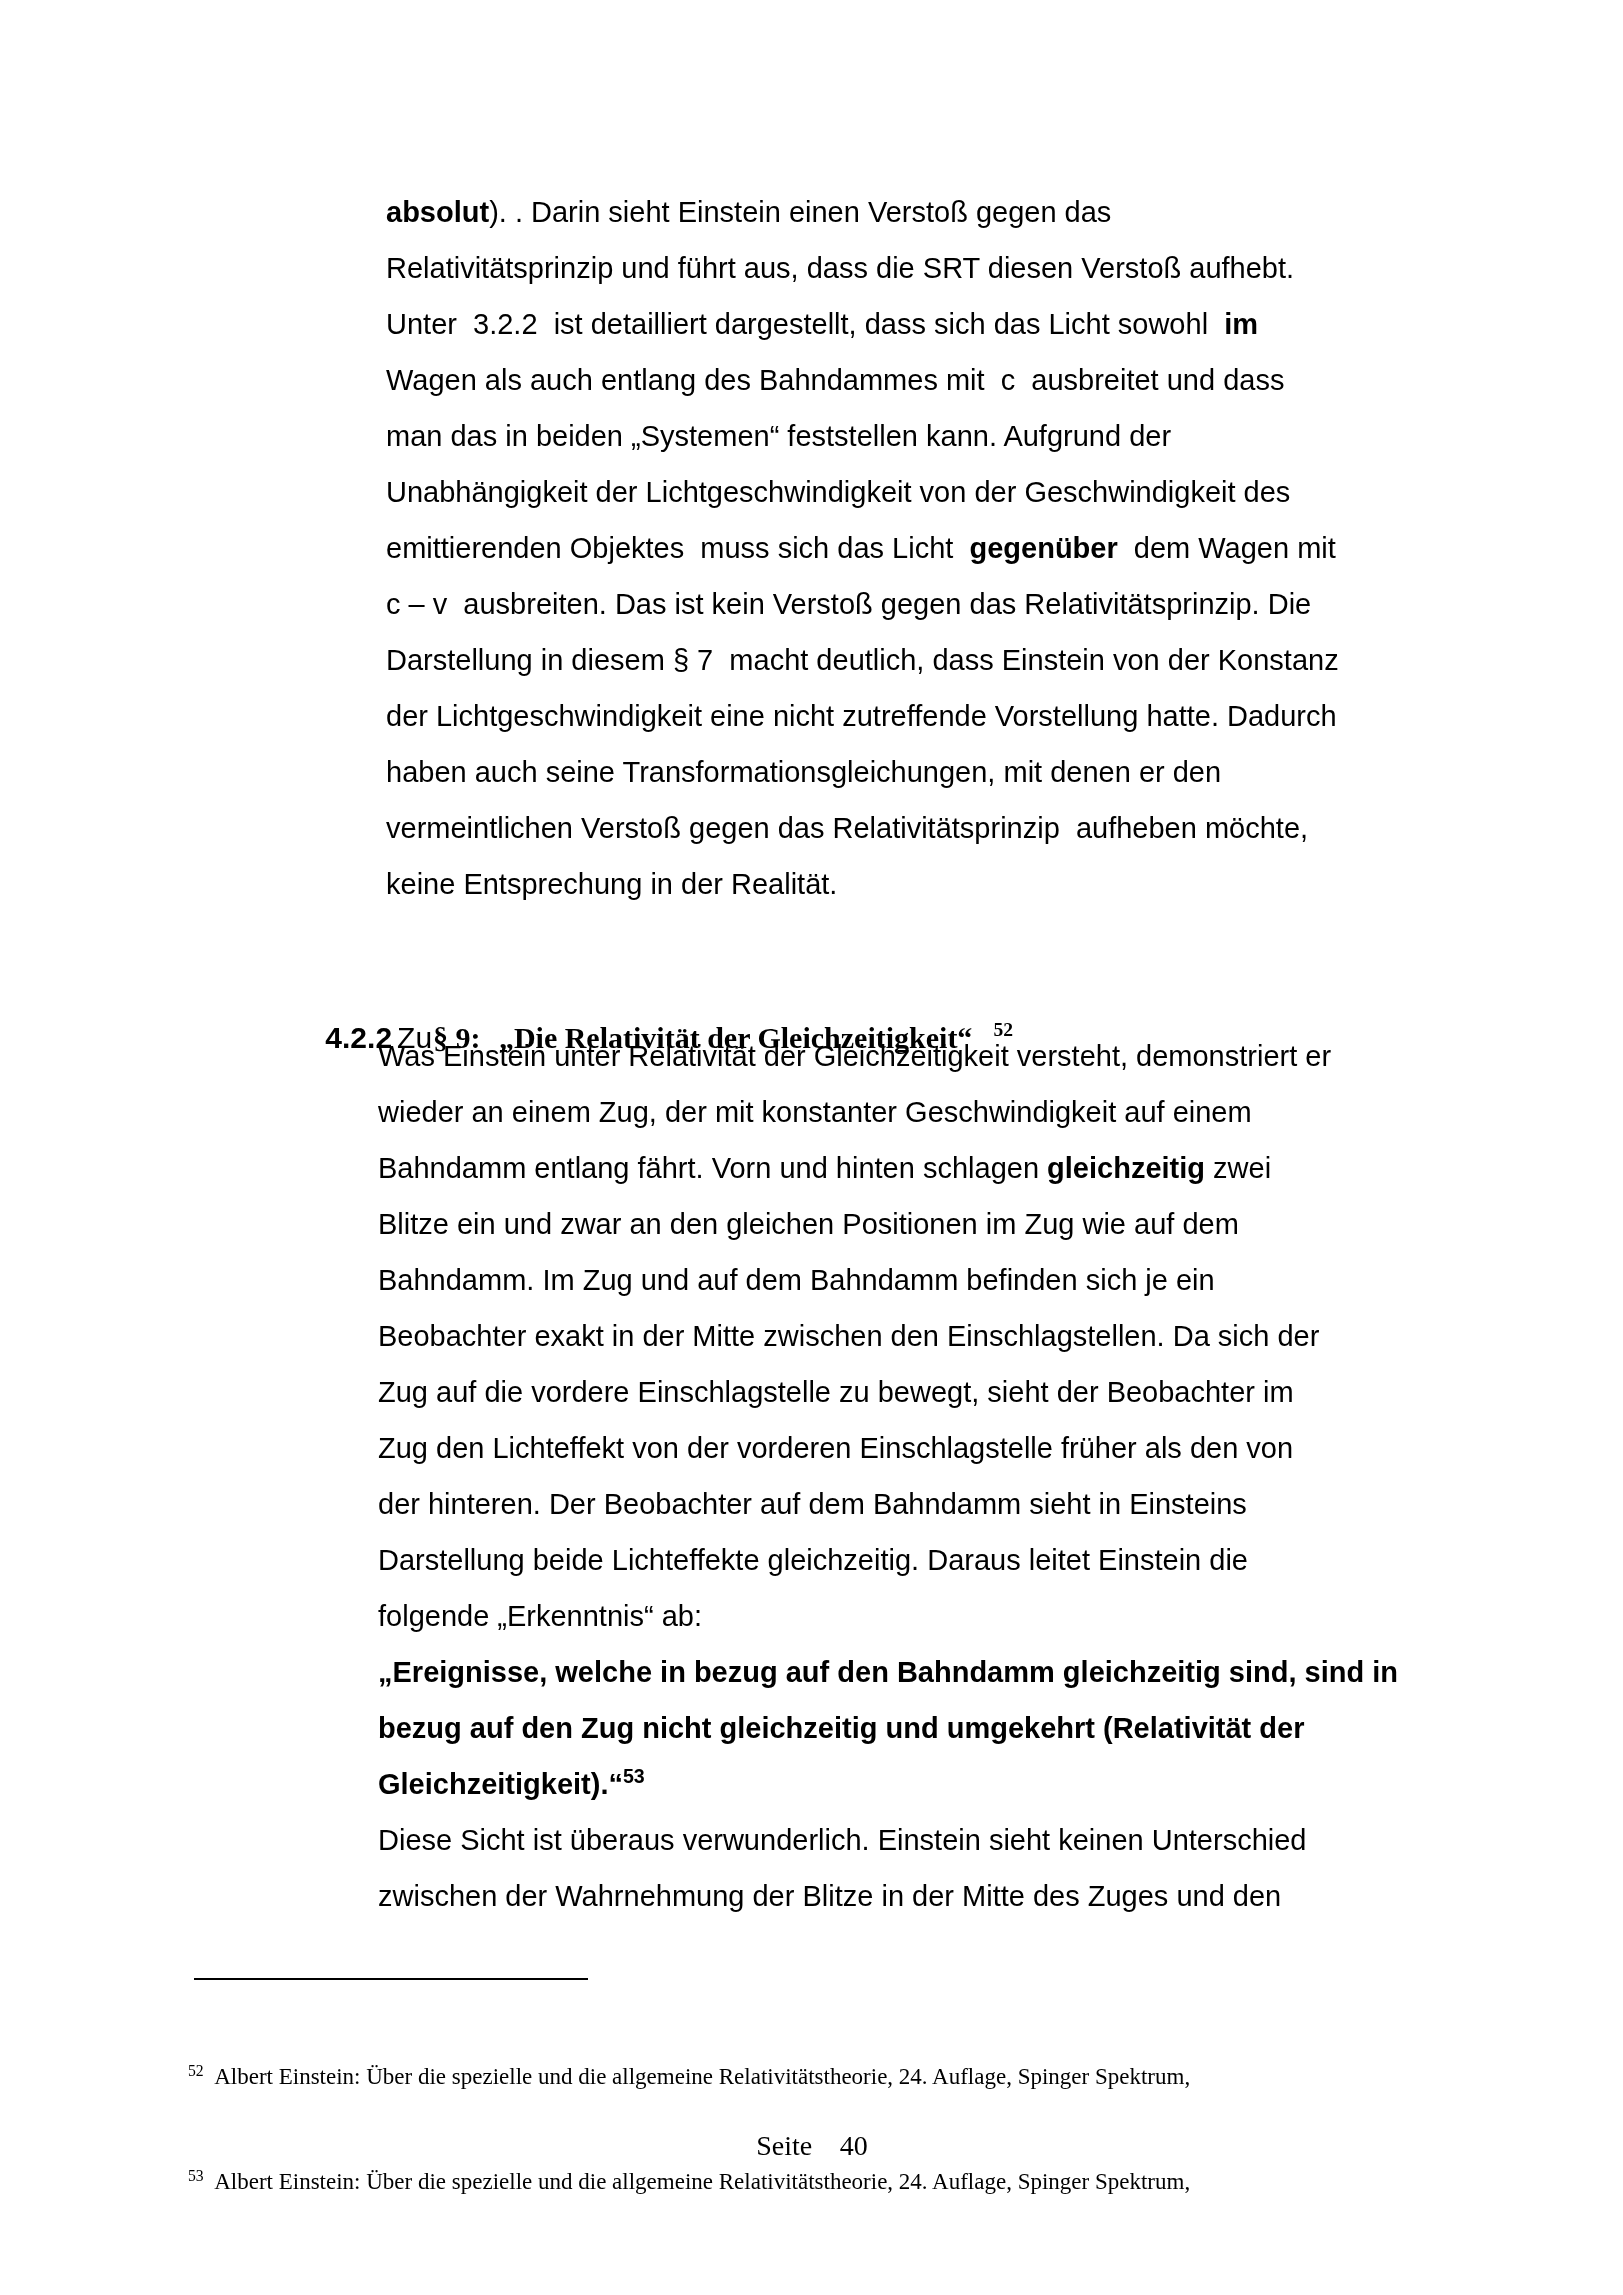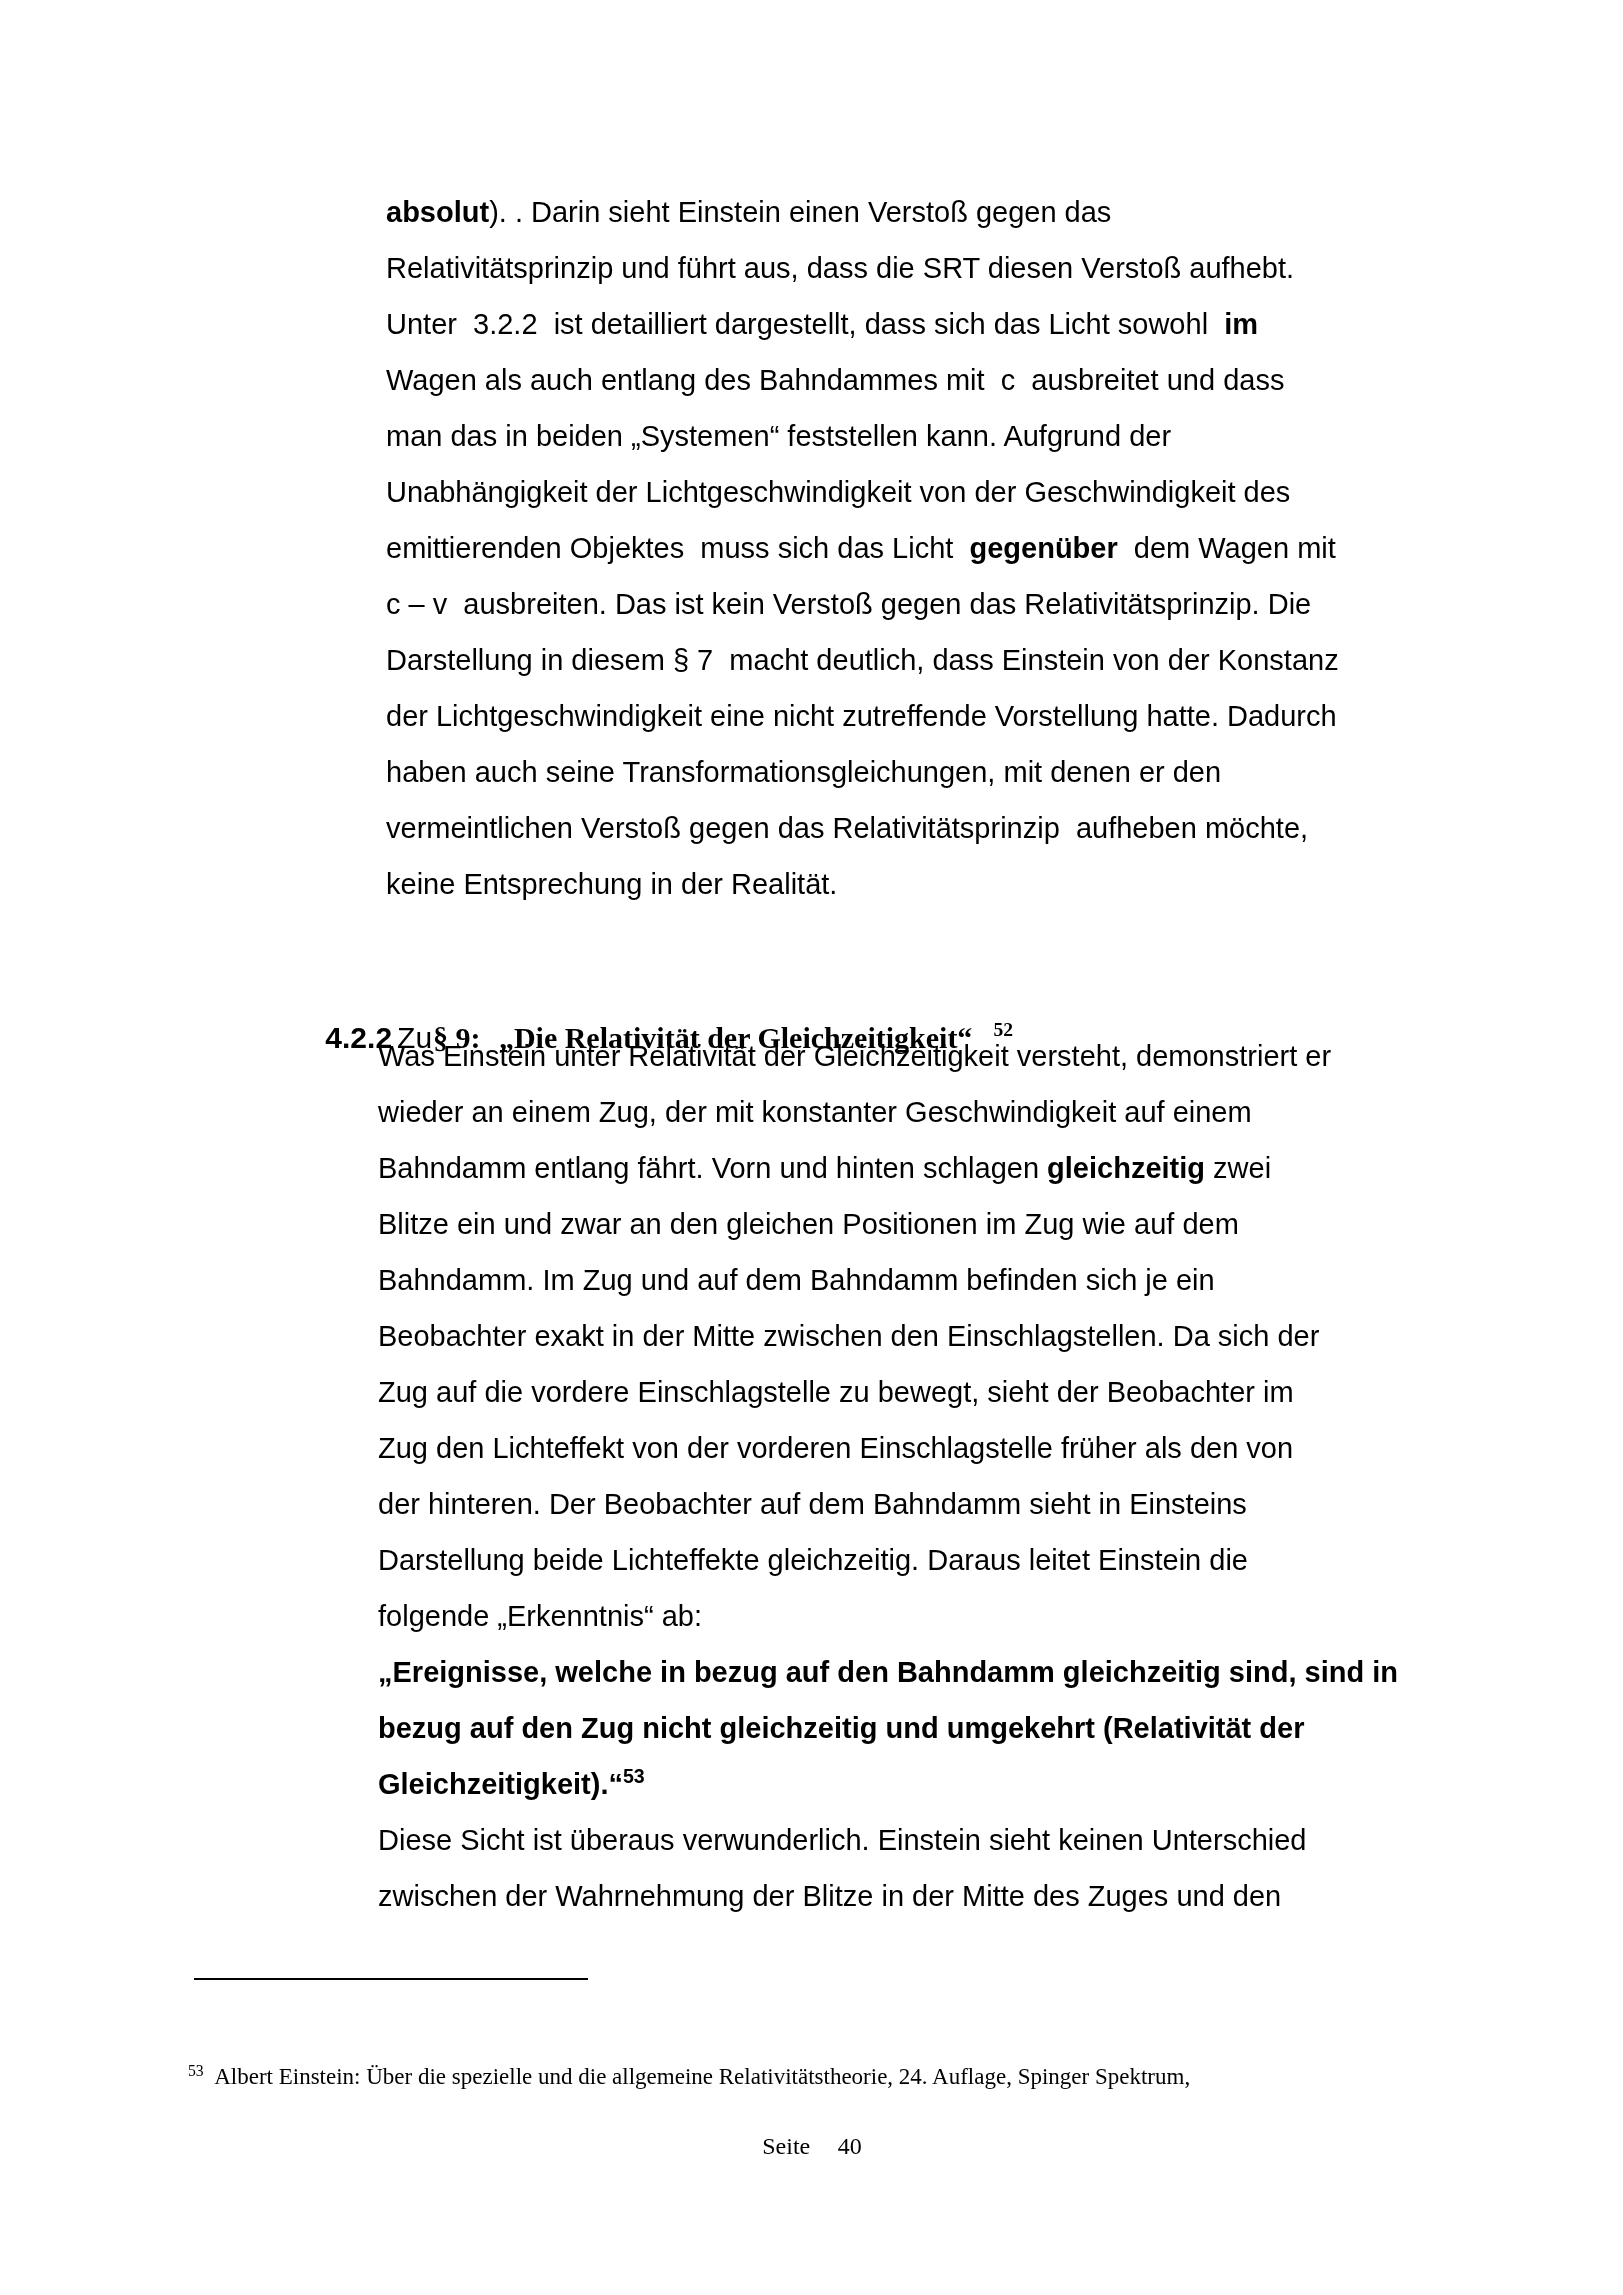--- a/index.html
+++ b/index.html
@@ -70,41 +70,42 @@
     top: -7.9px;
     margin-right: 10.5px;
   }
   .footer {
     position: absolute;
     left: 0;
     top: 2129px;
     width: 1624px;
     text-align: center;
     font-family: "Liberation Serif", serif;
-    font-size: 24px;
+    font-size: 28px;
     line-height: 34px;
   }
   .footer .num { margin-left: 27.5px; }
 </style>
 </head>
 <body>
 
 <div class="page">
 
   <div class="para" id="p1"><div class="tline"><span class="b">absolut</span><span>). . Darin sieht Einstein einen Verstoß gegen das</span></div><div class="tline"><span>Relativitätsprinzip und führt aus, dass die SRT diesen Verstoß aufhebt.</span></div><div class="tline"><span>Unter  3.2.2  ist detailliert dargestellt, dass sich das Licht sowohl  </span><span class="b">im</span></div><div class="tline"><span>Wagen als auch entlang des Bahndammes mit  c  ausbreitet und dass</span></div><div class="tline"><span>man das in beiden „Systemen“ feststellen kann. Aufgrund der</span></div><div class="tline"><span>Unabhängigkeit der Lichtgeschwindigkeit von der Geschwindigkeit des</span></div><div class="tline"><span>emittierenden Objektes  muss sich das Licht  </span><span class="b">gegenüber</span><span>  dem Wagen mit</span></div><div class="tline"><span>c – v  ausbreiten. Das ist kein Verstoß gegen das Relativitätsprinzip. Die</span></div><div class="tline"><span>Darstellung in diesem § 7  macht deutlich, dass Einstein von der Konstanz</span></div><div class="tline"><span>der Lichtgeschwindigkeit eine nicht zutreffende Vorstellung hatte. Dadurch</span></div><div class="tline"><span>haben auch seine Transformationsgleichungen, mit denen er den</span></div><div class="tline"><span>vermeintlichen Verstoß gegen das Relativitätsprinzip  aufheben möchte,</span></div><div class="tline"><span>keine Entsprechung in der Realität.</span></div></div>
 
   <div class="heading">
     <span class="h-num">4.2.2</span><span class="h-prefix">Zu</span><span class="h-law">§ 9:</span><span class="h-title">„Die Relativität der Gleichzeitigkeit“</span><span class="h-sup">52</span>
   </div>
 
   <div class="para" id="p2"><div class="tline"><span>Was Einstein unter Relativität der Gleichzeitigkeit versteht, demonstriert er</span></div><div class="tline"><span>wieder an einem Zug, der mit konstanter Geschwindigkeit auf einem</span></div><div class="tline"><span>Bahndamm entlang fährt. Vorn und hinten schlagen </span><span class="b">gleichzeitig</span><span> zwei</span></div><div class="tline"><span>Blitze ein und zwar an den gleichen Positionen im Zug wie auf dem</span></div><div class="tline"><span>Bahndamm. Im Zug und auf dem Bahndamm befinden sich je ein</span></div><div class="tline"><span>Beobachter exakt in der Mitte zwischen den Einschlagstellen. Da sich der</span></div><div class="tline"><span>Zug auf die vordere Einschlagstelle zu bewegt, sieht der Beobachter im</span></div><div class="tline"><span>Zug den Lichteffekt von der vorderen Einschlagstelle früher als den von</span></div><div class="tline"><span>der hinteren. Der Beobachter auf dem Bahndamm sieht in Einsteins</span></div><div class="tline"><span>Darstellung beide Lichteffekte gleichzeitig. Daraus leitet Einstein die</span></div><div class="tline"><span>folgende „Erkenntnis“ ab:</span></div><div class="tline serif"><span class="b">„Ereignisse, welche in bezug auf den Bahndamm gleichzeitig sind, sind in</span></div><div class="tline serif"><span class="b">bezug auf den Zug nicht gleichzeitig und umgekehrt (Relativität der</span></div><div class="tline serif"><span class="b">Gleichzeitigkeit).“</span><span class="b sup">53</span></div><div class="tline"><span>Diese Sicht ist überaus verwunderlich. Einstein sieht keinen Unterschied</span></div><div class="tline"><span>zwischen der Wahrnehmung der Blitze in der Mitte des Zuges und den</span></div></div>
 
   <div class="fn-rule"></div>
 
   <div class="footnotes">
+    <div class="fn-line"><span class="fn-sup">52</span><span>Albert Einstein: Über die spezielle und die allgemeine Relativitätstheorie, 24. Auflage, Spinger Spektrum,</span></div>
     <div class="fn-line"><span class="fn-sup">53</span><span>Albert Einstein: Über die spezielle und die allgemeine Relativitätstheorie, 24. Auflage, Spinger Spektrum,</span></div>
     
   </div>
 
   <div class="footer">
     <span>Seite</span><span class="num">40</span>
   </div>
 
 </div>
 

